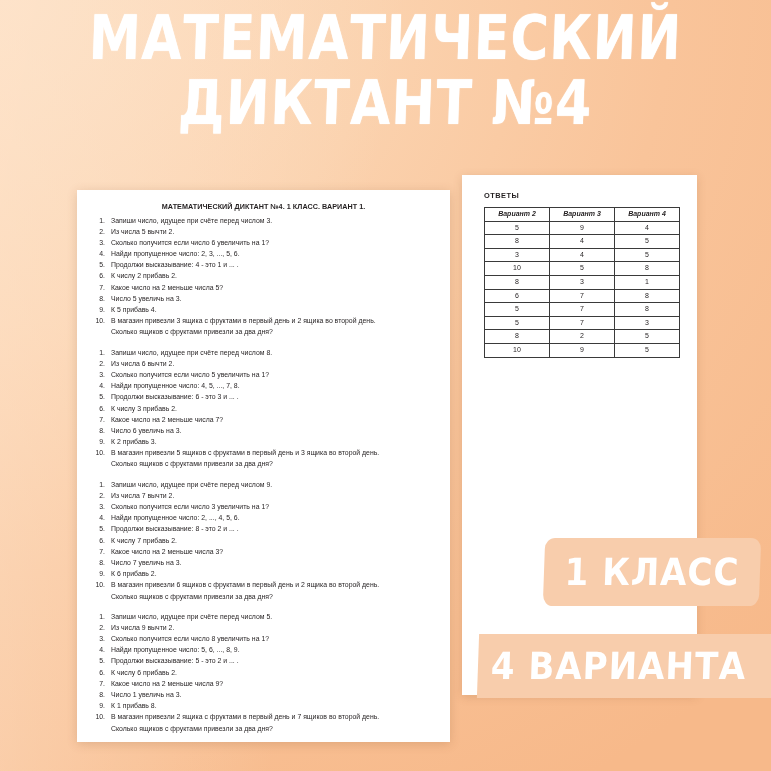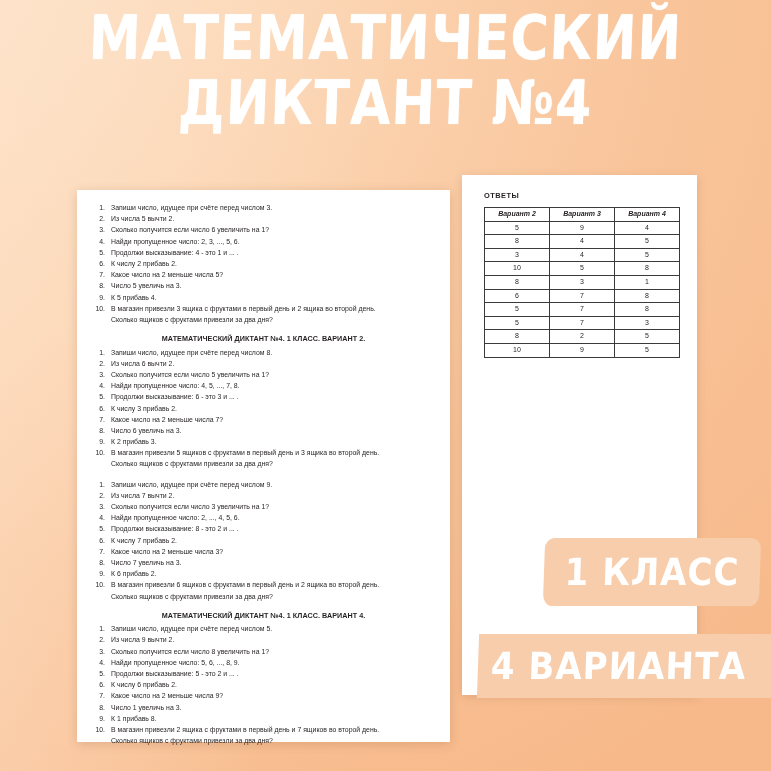--- a/index.html
+++ b/index.html
@@ -269,35 +269,35 @@
             <td>5</td>
           </tr>
         </tbody>
     </table>
   </div>
 </div>
 
 <div class="sheet" id="sheet-front">
   <div id="worksheet">
       <div class="variant-block">
+        <div class="variant-title">МАТЕМАТИЧЕСКИЙ ДИКТАНТ №4. 1 КЛАСС. ВАРИАНТ 1.</div>
         <ol class="qlist">
           <li><span class="num">1.</span><span>Запиши число, идущее при счёте перед числом 3.</span></li>
           <li><span class="num">2.</span><span>Из числа 5 вычти 2.</span></li>
           <li><span class="num">3.</span><span>Сколько получится если число 6 увеличить на 1?</span></li>
           <li><span class="num">4.</span><span>Найди пропущенное число: 2, 3, ..., 5, 6.</span></li>
           <li><span class="num">5.</span><span>Продолжи высказывание: 4 - это 1 и ... .</span></li>
           <li><span class="num">6.</span><span>К числу 2 прибавь 2.</span></li>
           <li><span class="num">7.</span><span>Какое число на 2 меньше числа 5?</span></li>
           <li><span class="num">8.</span><span>Число 5 увеличь на 3.</span></li>
           <li><span class="num">9.</span><span>К 5 прибавь 4.</span></li>
           <li class="wrap"><span class="num">10.</span><span>В магазин привезли 3 ящика с фруктами в первый день и 2 ящика во второй день.</span><span class="cont-line">Сколько ящиков с фруктами привезли за два дня?</span></li>
         </ol>
       </div>
       <div class="variant-block">
-        <div class="variant-title">МАТЕМАТИЧЕСКИЙ ДИКТАНТ №4. 1 КЛАСС. ВАРИАНТ 2.</div>
         <ol class="qlist">
           <li><span class="num">1.</span><span>Запиши число, идущее при счёте перед числом 8.</span></li>
           <li><span class="num">2.</span><span>Из числа 6 вычти 2.</span></li>
           <li><span class="num">3.</span><span>Сколько получится если число 5 увеличить на 1?</span></li>
           <li><span class="num">4.</span><span>Найди пропущенное число: 4, 5, ..., 7, 8.</span></li>
           <li><span class="num">5.</span><span>Продолжи высказывание: 6 - это 3 и ... .</span></li>
           <li><span class="num">6.</span><span>К числу 3 прибавь 2.</span></li>
           <li><span class="num">7.</span><span>Какое число на 2 меньше числа 7?</span></li>
           <li><span class="num">8.</span><span>Число 6 увеличь на 3.</span></li>
           <li><span class="num">9.</span><span>К 2 прибавь 3.</span></li>
@@ -312,21 +312,20 @@
           <li><span class="num">4.</span><span>Найди пропущенное число: 2, ..., 4, 5, 6.</span></li>
           <li><span class="num">5.</span><span>Продолжи высказывание: 8 - это 2 и ... .</span></li>
           <li><span class="num">6.</span><span>К числу 7 прибавь 2.</span></li>
           <li><span class="num">7.</span><span>Какое число на 2 меньше числа 3?</span></li>
           <li><span class="num">8.</span><span>Число 7 увеличь на 3.</span></li>
           <li><span class="num">9.</span><span>К 6 прибавь 2.</span></li>
           <li class="wrap"><span class="num">10.</span><span>В магазин привезли 6 ящиков с фруктами в первый день и 2 ящика во второй день.</span><span class="cont-line">Сколько ящиков с фруктами привезли за два дня?</span></li>
         </ol>
       </div>
       <div class="variant-block">
-        <div class="variant-title">МАТЕМАТИЧЕСКИЙ ДИКТАНТ №4. 1 КЛАСС. ВАРИАНТ 4.</div>
         <ol class="qlist">
           <li><span class="num">1.</span><span>Запиши число, идущее при счёте перед числом 5.</span></li>
           <li><span class="num">2.</span><span>Из числа 9 вычти 2.</span></li>
           <li><span class="num">3.</span><span>Сколько получится если число 8 увеличить на 1?</span></li>
           <li><span class="num">4.</span><span>Найди пропущенное число: 5, 6, ..., 8, 9.</span></li>
           <li><span class="num">5.</span><span>Продолжи высказывание: 5 - это 2 и ... .</span></li>
           <li><span class="num">6.</span><span>К числу 6 прибавь 2.</span></li>
           <li><span class="num">7.</span><span>Какое число на 2 меньше числа 9?</span></li>
           <li><span class="num">8.</span><span>Число 1 увеличь на 3.</span></li>
           <li><span class="num">9.</span><span>К 1 прибавь 8.</span></li>

